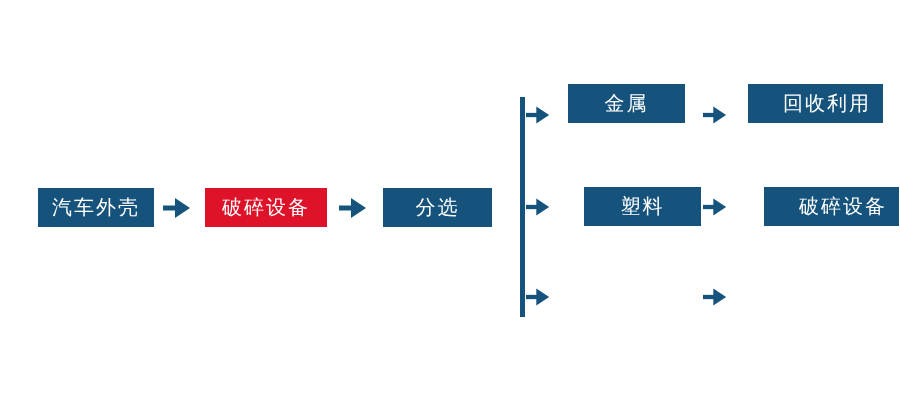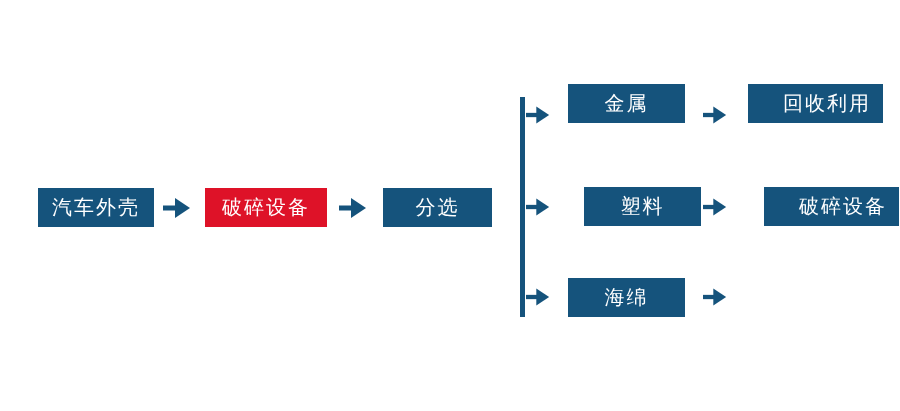--- a/index.html
+++ b/index.html
@@ -104,21 +104,20 @@
       </svg>
   </div>
   <div class="node blue n-out r2">破碎设备</div>
 
   <div class="arrow a-line ar3">
     <svg width="24" height="18" viewBox="0 0 28 20">
         <rect x="0" y="7.5" width="15" height="5"></rect>
         <polygon points="12,0 27,10 12,20"></polygon>
       </svg>
   </div>
-  <div class="node blue n-mat r3">海绵</div>
   <div class="arrow a-col ar3">
     <svg width="24" height="18" viewBox="0 0 28 20">
         <rect x="0" y="7.5" width="15" height="5"></rect>
         <polygon points="12,0 27,10 12,20"></polygon>
       </svg>
   </div>
 
 </div>
 
 </body></html>

